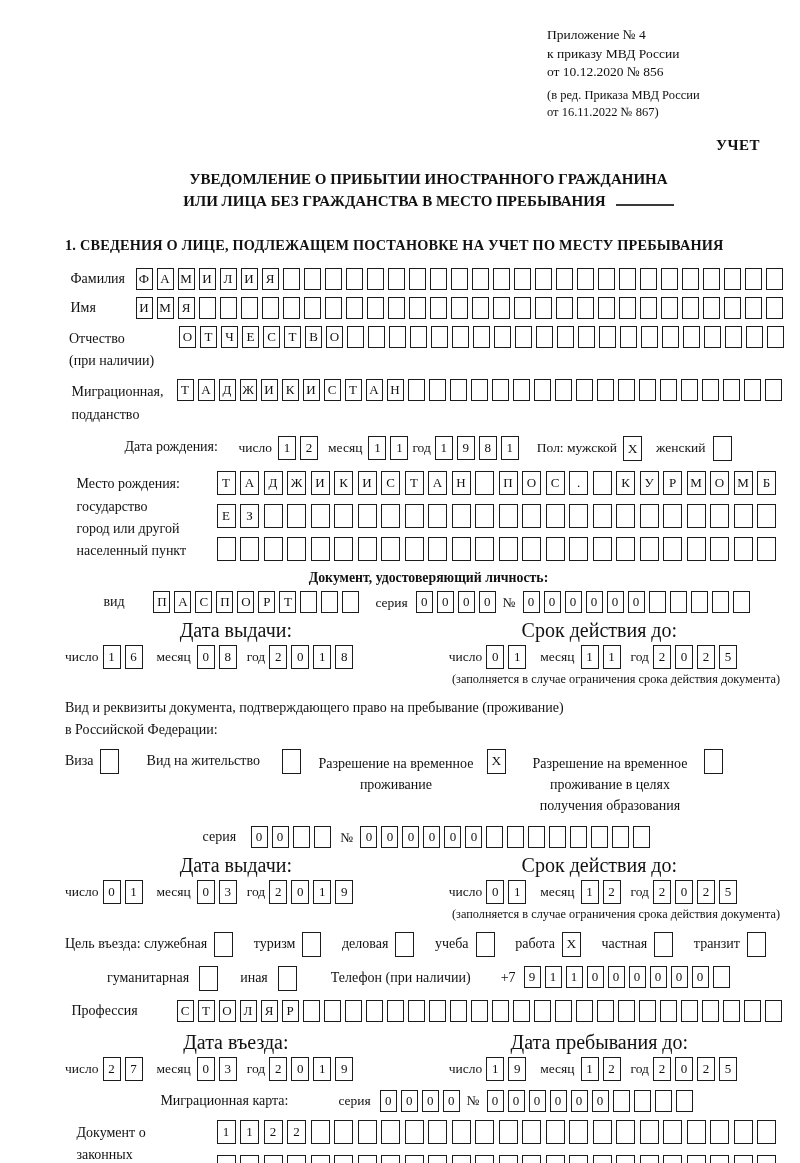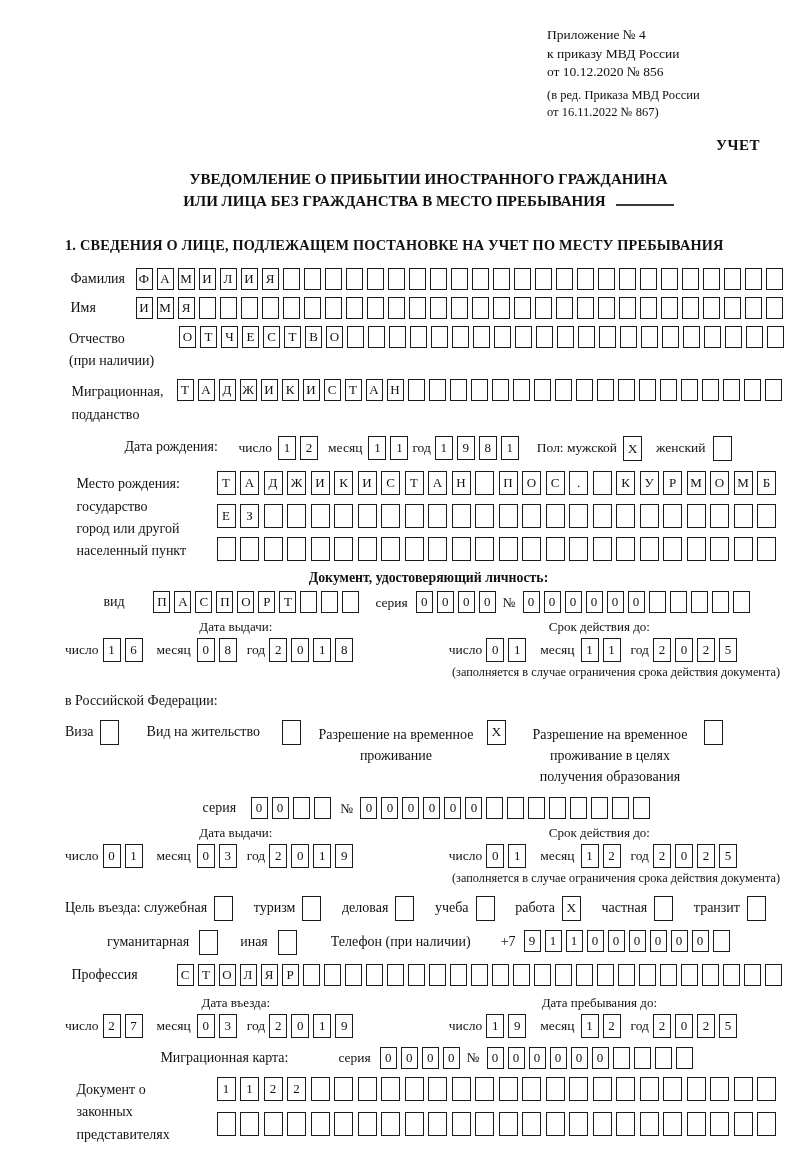--- a/index.html
+++ b/index.html
@@ -40,21 +40,21 @@
     display:inline-flex; align-items:center; justify-content:center;
     font-size:13.5px;
   }
   .sl { font-size:13.5px; padding-top:4px; }
   .m-l6 { margin-left:6px; } .m-l10 { margin-left:10px; } .m-l14 { margin-left:14px; }
   .m-r4 { margin-right:4px; } .m-r6 { margin-right:6px; } .m-r8 { margin-right:8px; }
 
   .doc-heading { text-align:center; font-weight:bold; font-size:13.8px; margin-top:8px; }
   .two-col { display:flex; margin-top:6px; }
   .col-left { width:47%; } .col-right { width:53%; }
-  .col-heading { text-align:center; font-size:13px; }
+  .col-heading { text-align:center; font-size:20px; }
   .date-line { display:flex; align-items:flex-start; margin-top:3px; }
   .note-right { text-align:right; padding-right:12px; font-size:12.3px; margin-top:3px; }
 
   .para { margin-top:10px; line-height:1.55; }
   .permit-row { display:flex; align-items:flex-start; margin-top:8px; }
   .permit-item { display:flex; align-items:flex-start; }
   .permit-item .opt-label { padding-top:4px; }
   .opt-center { text-align:center; line-height:1.5; }
   .w150 { width:158px; } .w170 { width:168px; }
 
@@ -430,20 +430,21 @@
           <span class="cell">0</span>
           <span class="cell">2</span>
           <span class="cell">5</span>
         </div>
     </div>
   </div>
 </div>
 <div class="note-right">(заполняется в случае ограничения срока действия документа)</div>
 
 <div class="para">
+  <div>Вид и реквизиты документа, подтверждающего право на пребывание (проживание)</div>
   <div>в Российской Федерации:</div>
 </div>
 
 <div class="permit-row">
   <div class="permit-item">
     <span class="opt-label m-r6">Виза</span>
     <span class="checkbox"></span>
   </div>
   <div class="permit-item" style="margin-left:28px;">
     <span class="opt-label" style="margin-right:22px;">Вид на жительство</span>

